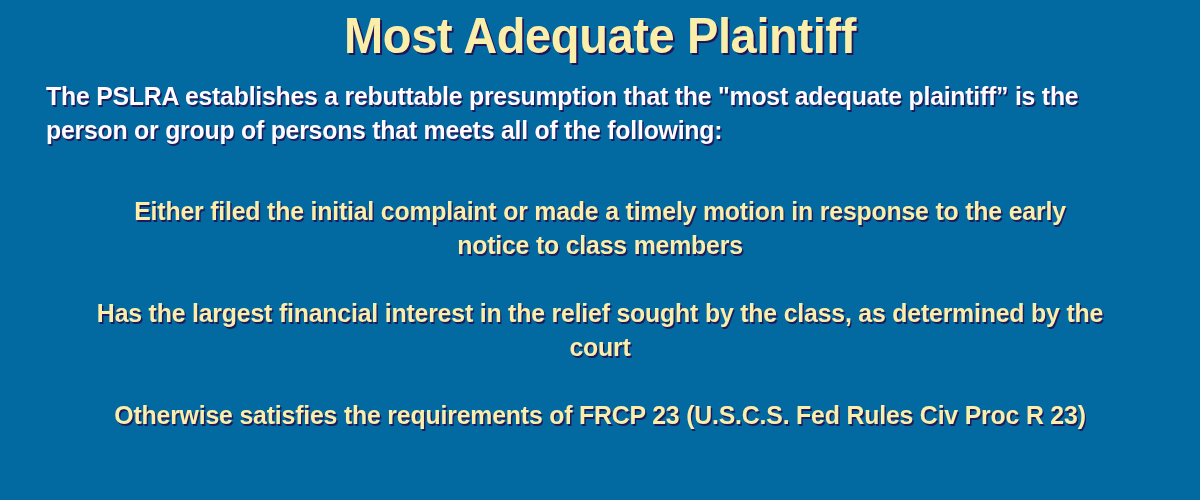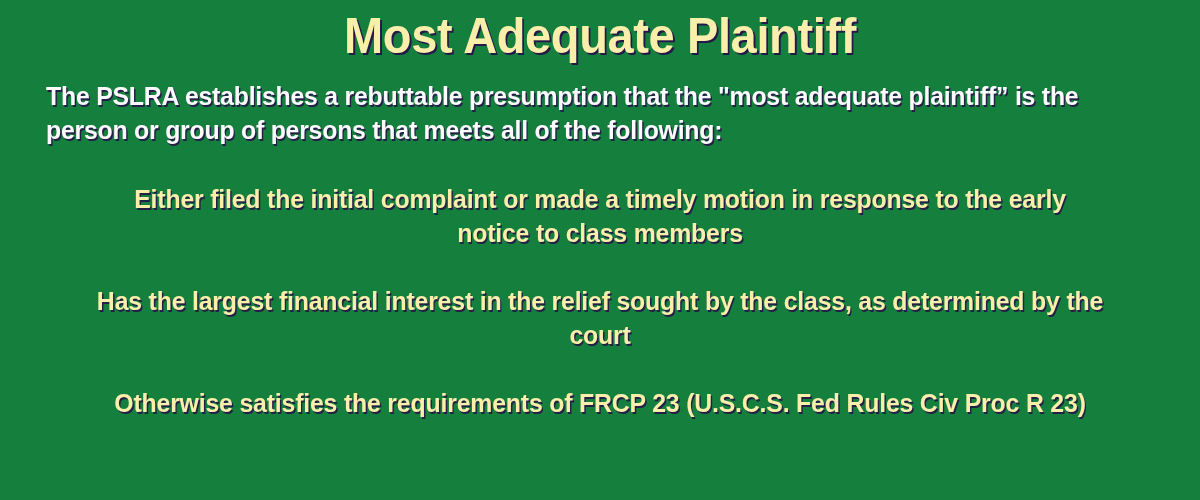--- a/index.html
+++ b/index.html
@@ -13,21 +13,21 @@
     overflow: hidden;
     background: #400a78;
     font-family: "Liberation Sans", sans-serif;
   }
 
   .slide {
     position: relative;
     box-sizing: border-box;
     width: 1200px;
     height: 500px;
-    background: #15803d;
+    background: #0369a1;
     padding: 0 46px;
     display: flex;
     flex-direction: column;
     align-items: stretch;
   }
 
   .slide-title {
     margin: 0;
     padding-top: 8px;
     text-align: center;
@@ -51,21 +51,21 @@
     font-size: 25.5px;
     font-weight: 700;
     line-height: 1.33;
     letter-spacing: -0.25px;
     transform: scaleX(0.975);
     transform-origin: left top;
     text-shadow: 1.5px 1.5px 0 rgba(40, 6, 74, 0.8);
   }
 
   .bullets {
-    margin: 0;
+    margin: 12px;
     padding: 0;
     list-style: none;
   }
 
   .bullet {
     margin: 0;
     padding-top: 34px;
     text-align: center;
     color: #f9efab;
     font-size: 25.5px;

